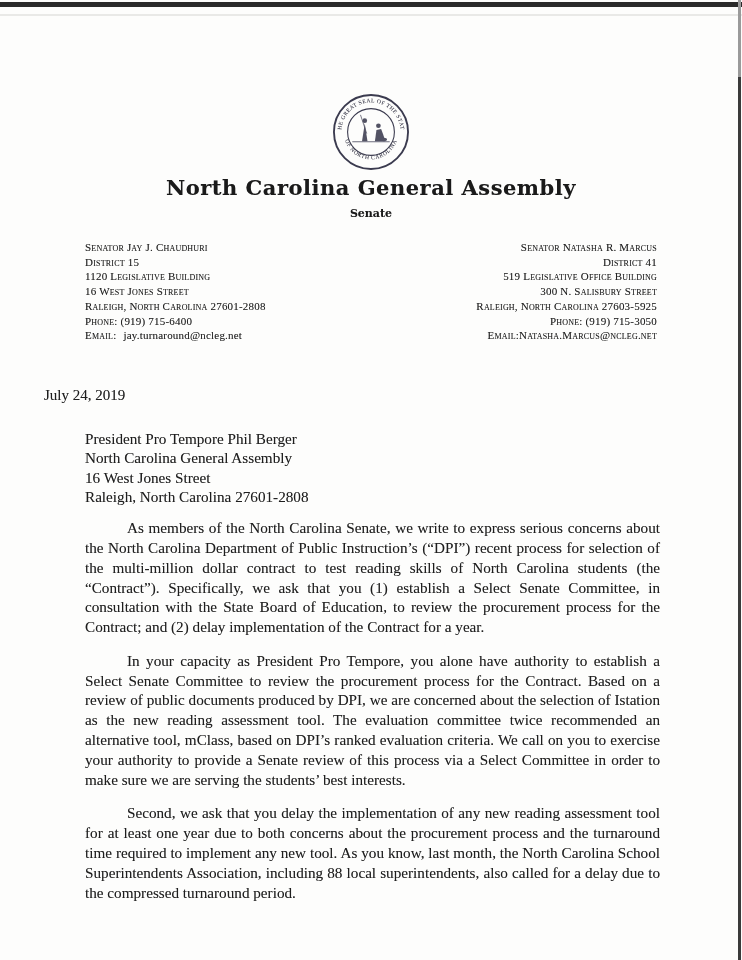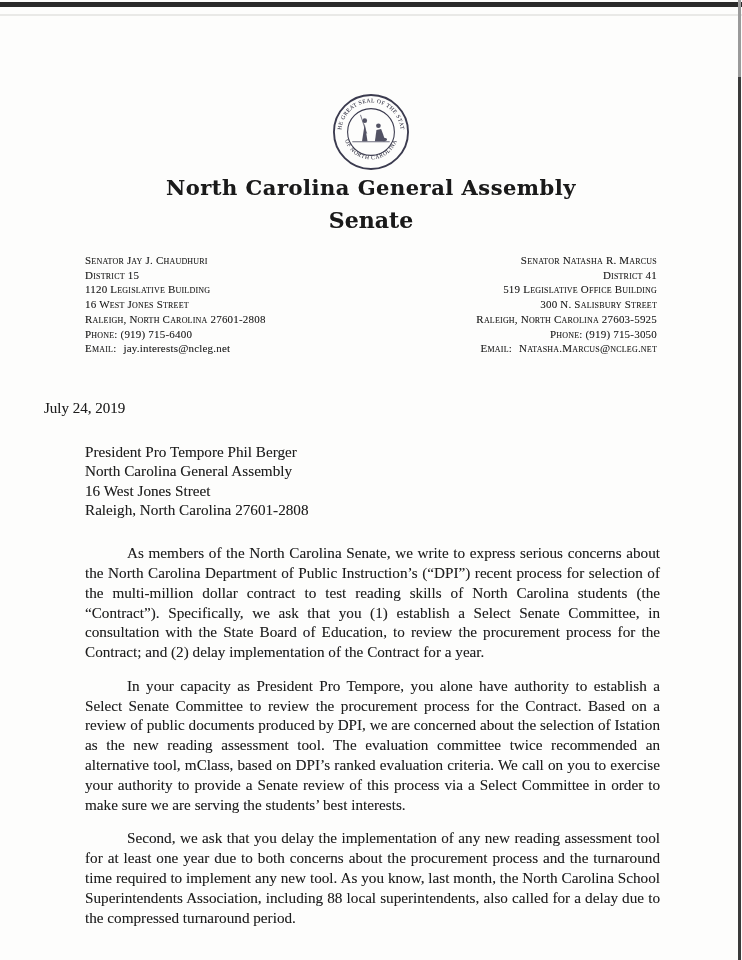--- a/index.html
+++ b/index.html
@@ -35,45 +35,45 @@
     font-family: "DejaVu Serif", serif;
     font-weight: bold;
     font-size: 21px;
     letter-spacing: 0.5px;
     color: #1a1a1a;
   }
   .org-subtitle {
     text-align: center;
     font-family: "DejaVu Serif", serif;
     font-weight: bold;
-    font-size: 22px;
+    font-size: 11px;
     margin-top: 7px;
     color: #1a1a1a;
   }
   .sender-row {
     display: flex;
     justify-content: space-between;
     margin: 20px 85px 0 85px;
   }
   .sender {
     font-size: 11px;
     line-height: 14.7px;
     font-variant: small-caps;
     letter-spacing: 0.2px;
     color: #242424;
   }
   .sender.right { text-align: right; }
   .email-plain { font-variant: normal; margin-left: 7px; }
-  .email-caps { margin-left: 7px; }
+  .email-caps { }
   
   .date-line { text-align: left; margin-top: 44px; font-size: 15px; padding-left: 44px; }
   .recipient { margin: 25px 82px 0 85px; font-size: 15.2px; line-height: 19.3px; }
   .salutation { margin: 22px 82px 0 85px; font-size: 15.2px; }
   .body-para {
-    margin: 24px 82px 0 85px;
+    margin: 12px 82px 0 85px;
     font-size: 15.2px;
     line-height: 19.8px;
     text-align: justify;
     text-indent: 42px;
   }
   .body-para + .body-para { margin-top: 14px; }
 </style>
 </head>
 <body>
 
@@ -112,21 +112,21 @@
 
     <div class="sender-row">
       <div class="sender left">
         <div>Senator Jay J. Chaudhuri</div>
         <div>District 15</div>
         <div>1120 Legislative Building</div>
         <div>16 West Jones Street</div>
         <div>Raleigh, North Carolina 27601-2808</div>
         <div>Phone: (919) 715-6400</div>
         <div>
-          <span>Email:</span><span class="email-plain">jay.interests@ncleg.net</span>
+          <span>Email:</span><span class="email-plain">jay.turnaround@ncleg.net</span>
         </div>
       </div>
       <div class="sender right">
         <div>Senator Natasha R. Marcus</div>
         <div>District 41</div>
         <div>519 Legislative Office Building</div>
         <div>300 N. Salisbury Street</div>
         <div>Raleigh, North Carolina 27603-5925</div>
         <div>Phone: (919) 715-3050</div>
         <div>

